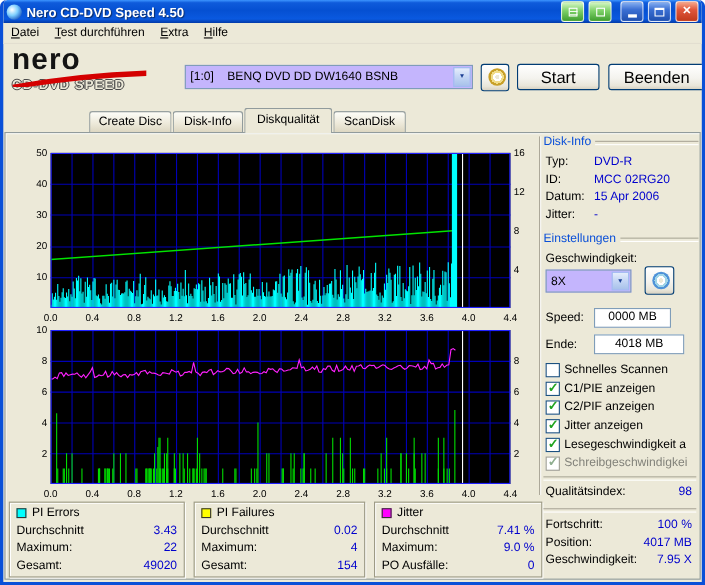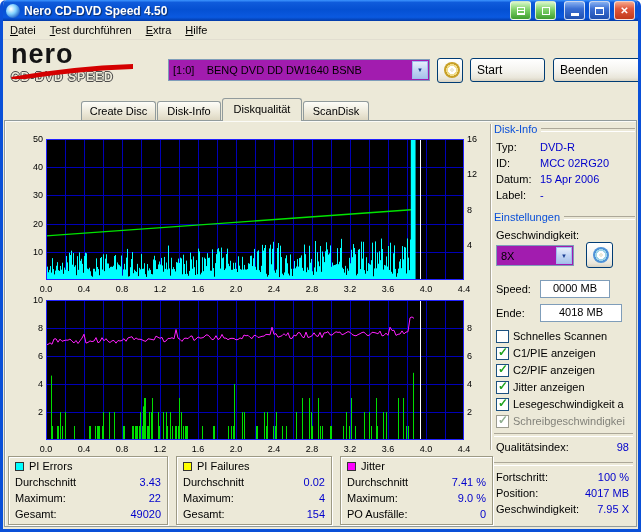--- a/index.html
+++ b/index.html
@@ -24,22 +24,22 @@
   .g-min{width:8px;height:3px;background:#fff;align-self:flex-end;margin:0 auto 3px auto}
   .g-max{width:9px;height:8px;border:1px solid #fff;border-top:2px solid #fff;box-sizing:border-box}
   .g-close{color:#fff;font-size:10px;font-weight:bold;line-height:1}
   
   .menubar{position:absolute;left:0;top:21px;right:0;height:18px;background:#ece9d8;display:flex;align-items:center;border-bottom:1px solid #e2ded0}
   .menu-item{padding:0 7px;line-height:18px;cursor:default}
   .menu-item::first-letter{text-decoration:underline}
   
   .xp-btn{position:absolute;box-sizing:border-box;border:1px solid #003c74;border-radius:3px;color:#000;
     background:linear-gradient(180deg,#ffffff,#f4f3ee 55%,#e9e6da 85%,#d8d2c2);
-    font-family:"Liberation Sans",sans-serif;font-size:12px;text-align:left;line-height:21px}
-  .combo{position:absolute;box-sizing:border-box;background:#a21caf;border:1px solid #7f9db9}
+    font-family:"Liberation Sans",sans-serif;font-size:15px;text-align:center;line-height:21px}
+  .combo{position:absolute;box-sizing:border-box;background:#c4b5fd;border:1px solid #7f9db9}
   .combo .value{position:absolute;left:4px;top:0;right:18px;line-height:20px;white-space:pre;overflow:hidden}
   .combo-btn{position:absolute;top:1px;right:1px;bottom:1px;width:16px;
     background:linear-gradient(180deg,#e6eefb,#c3d5f4 50%,#a8c2ea);border:1px solid #9ebcf0;box-sizing:border-box;
     display:flex;align-items:center;justify-content:center;color:#1b3f93;font-size:6px}
   .field{position:absolute;box-sizing:border-box;background:#fff;border:1px solid #7f9db9;text-align:center;line-height:15px}
   
   .logo{position:absolute;left:8px;top:41px;width:150px;height:46px}
   .logo .brand{font-size:27px;font-weight:bold;letter-spacing:1px;color:#141414;line-height:26px}
   .logo .product{font-size:12px;font-weight:bold;letter-spacing:1px;color:#ece9d8;
      text-shadow:-1px 0 #4a4a4a,0 1px #4a4a4a,1px 0 #4a4a4a,0 -1px #4a4a4a;margin-top:3px}
@@ -744,21 +744,21 @@
     <div class="sec-hdr" style="top:2px">
       <span class="txt">Disk-Info</span>
         <span class="hline"></span>
     </div>
     <span class="lbl" style="left:2px;top:20px">Typ:</span>
     <span class="val" style="left:46px;top:20px">DVD-R</span>
     <span class="lbl" style="left:2px;top:36px">ID:</span>
     <span class="val" style="left:46px;top:36px">MCC 02RG20</span>
     <span class="lbl" style="left:2px;top:52px">Datum:</span>
     <span class="val" style="left:46px;top:52px">15 Apr 2006</span>
-    <span class="lbl" style="left:2px;top:68px">Label:</span>
+    <span class="lbl" style="left:2px;top:68px">Jitter:</span>
     <span class="val" style="left:46px;top:68px">-</span>
 
     <div class="sec-hdr" style="top:90px">
       <span class="txt">Einstellungen</span>
         <span class="hline"></span>
     </div>
     <span class="lbl" style="left:2px;top:108px">Geschwindigkeit:</span>
     <div class="combo" style="left:2px;top:124px;width:78px;height:21px">
       <span class="value">8X</span>
       <span class="combo-btn">

